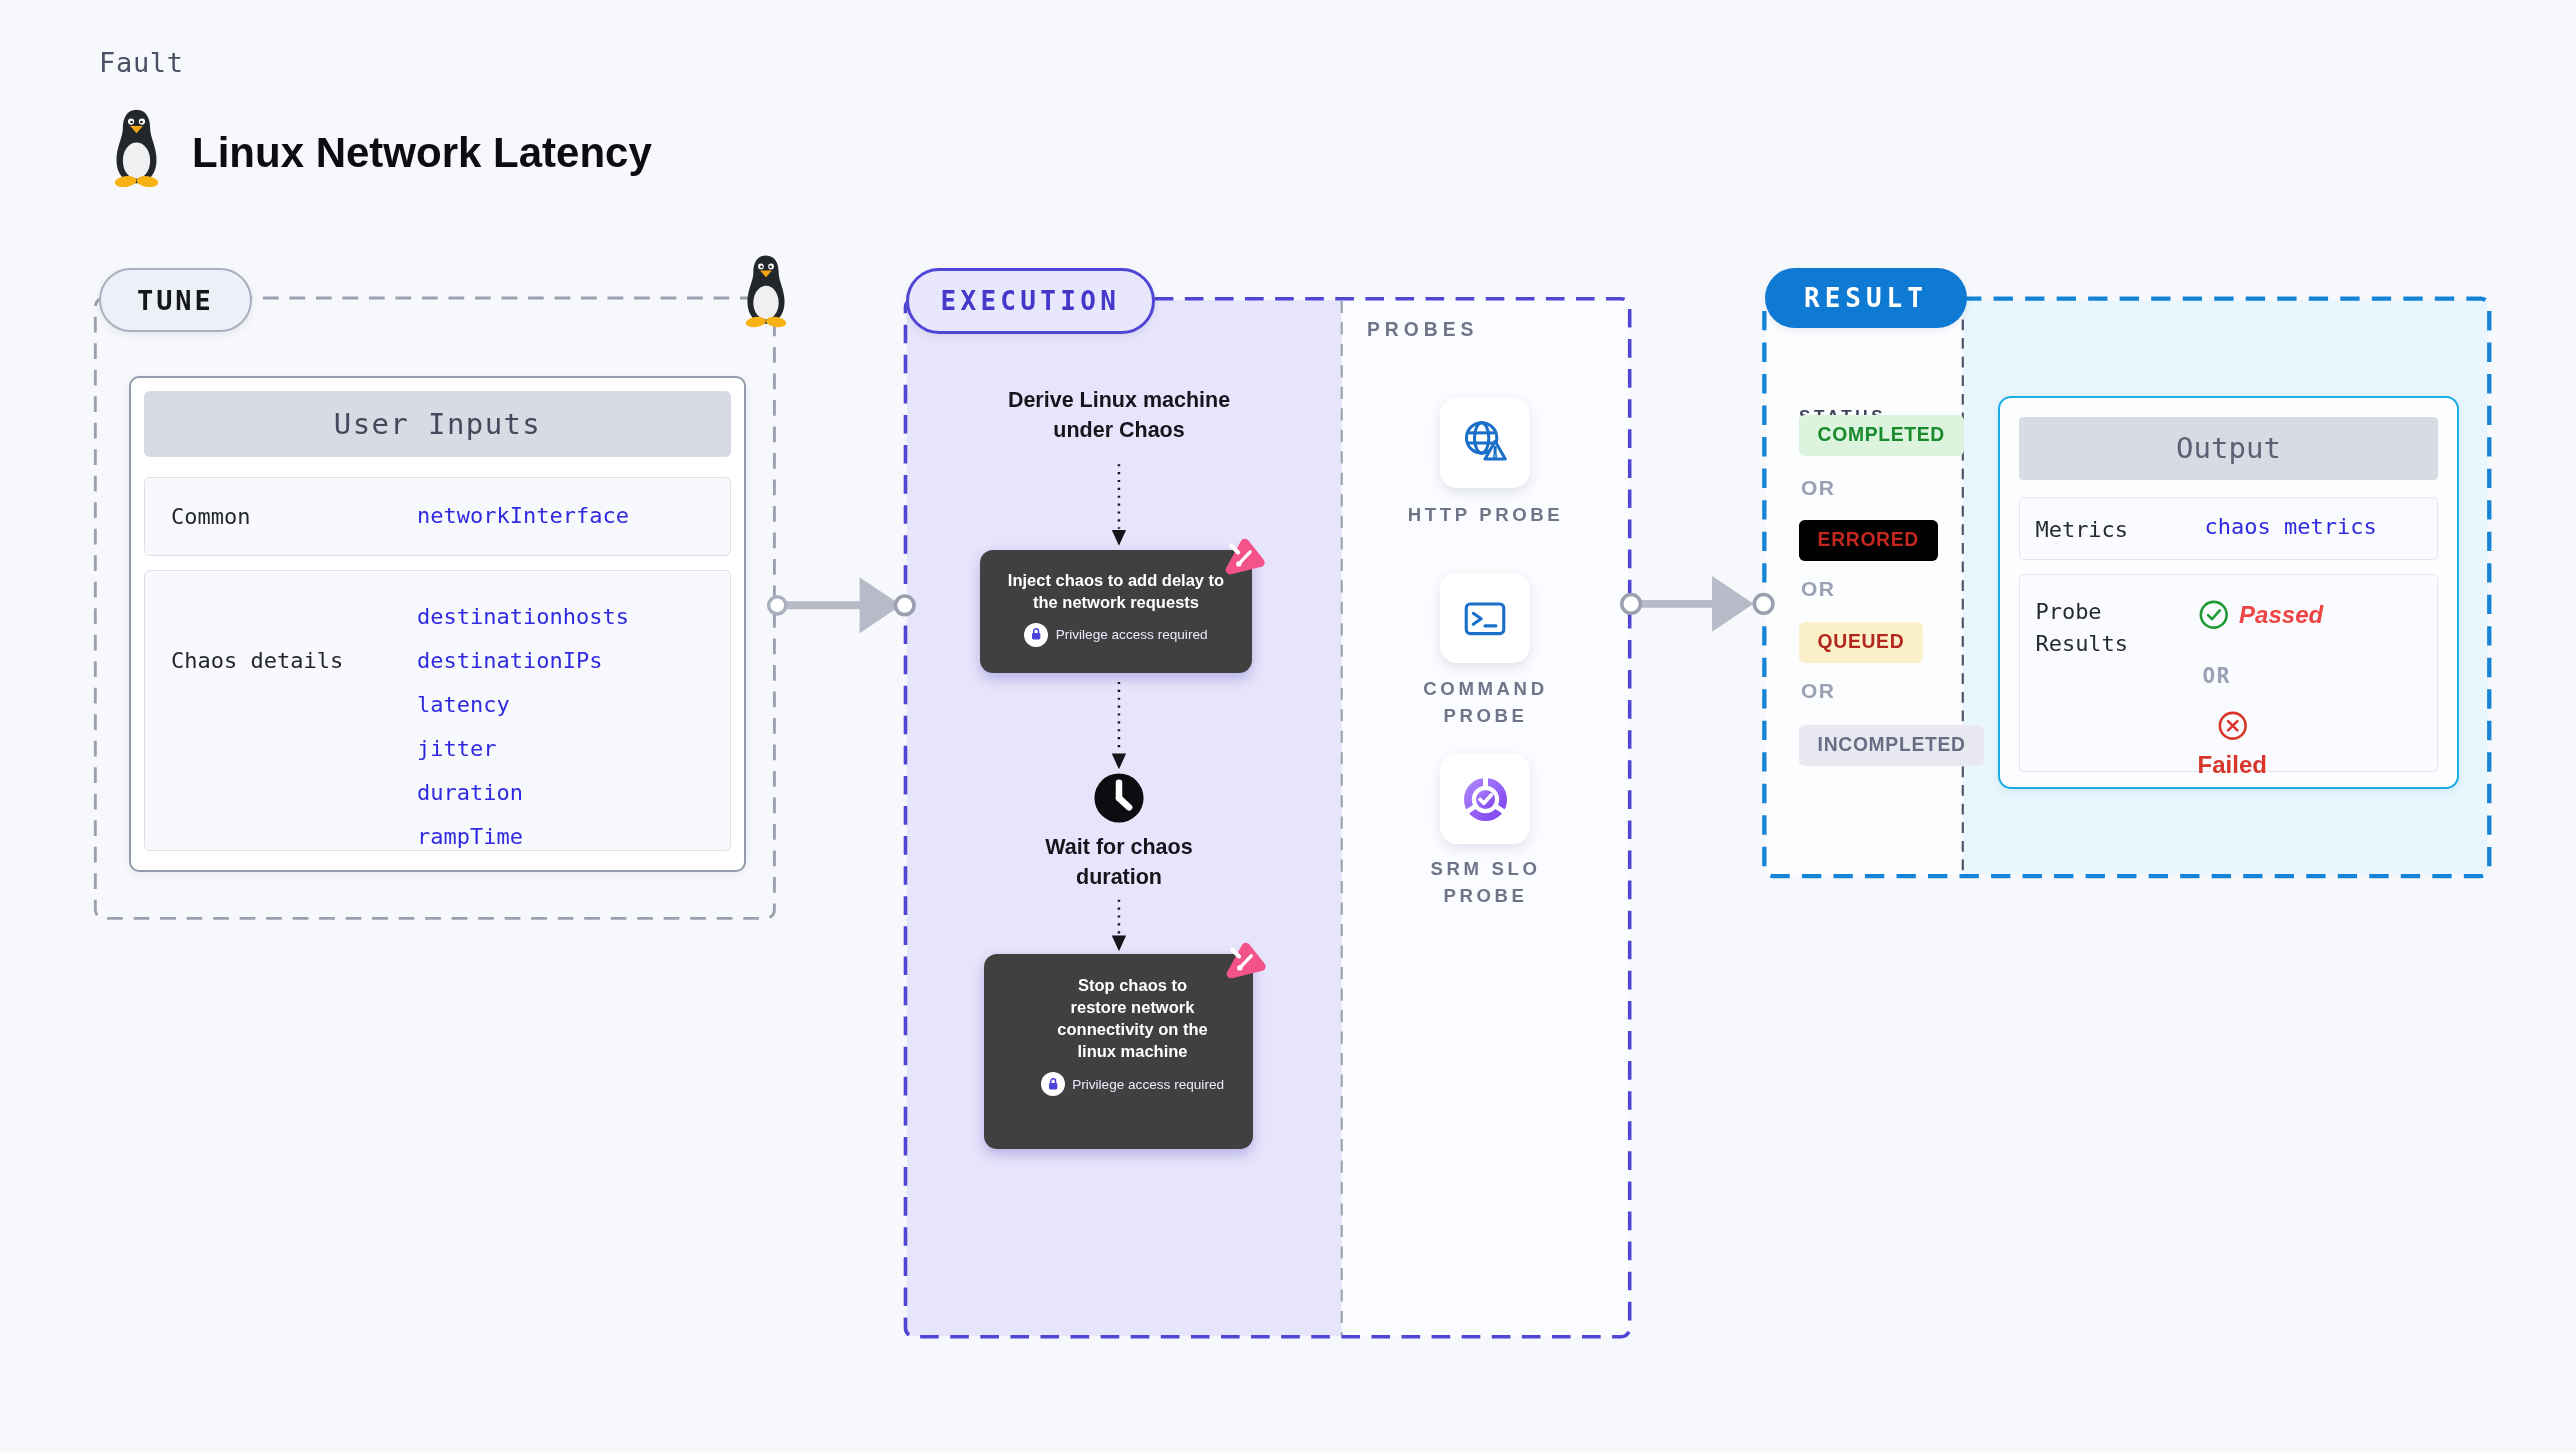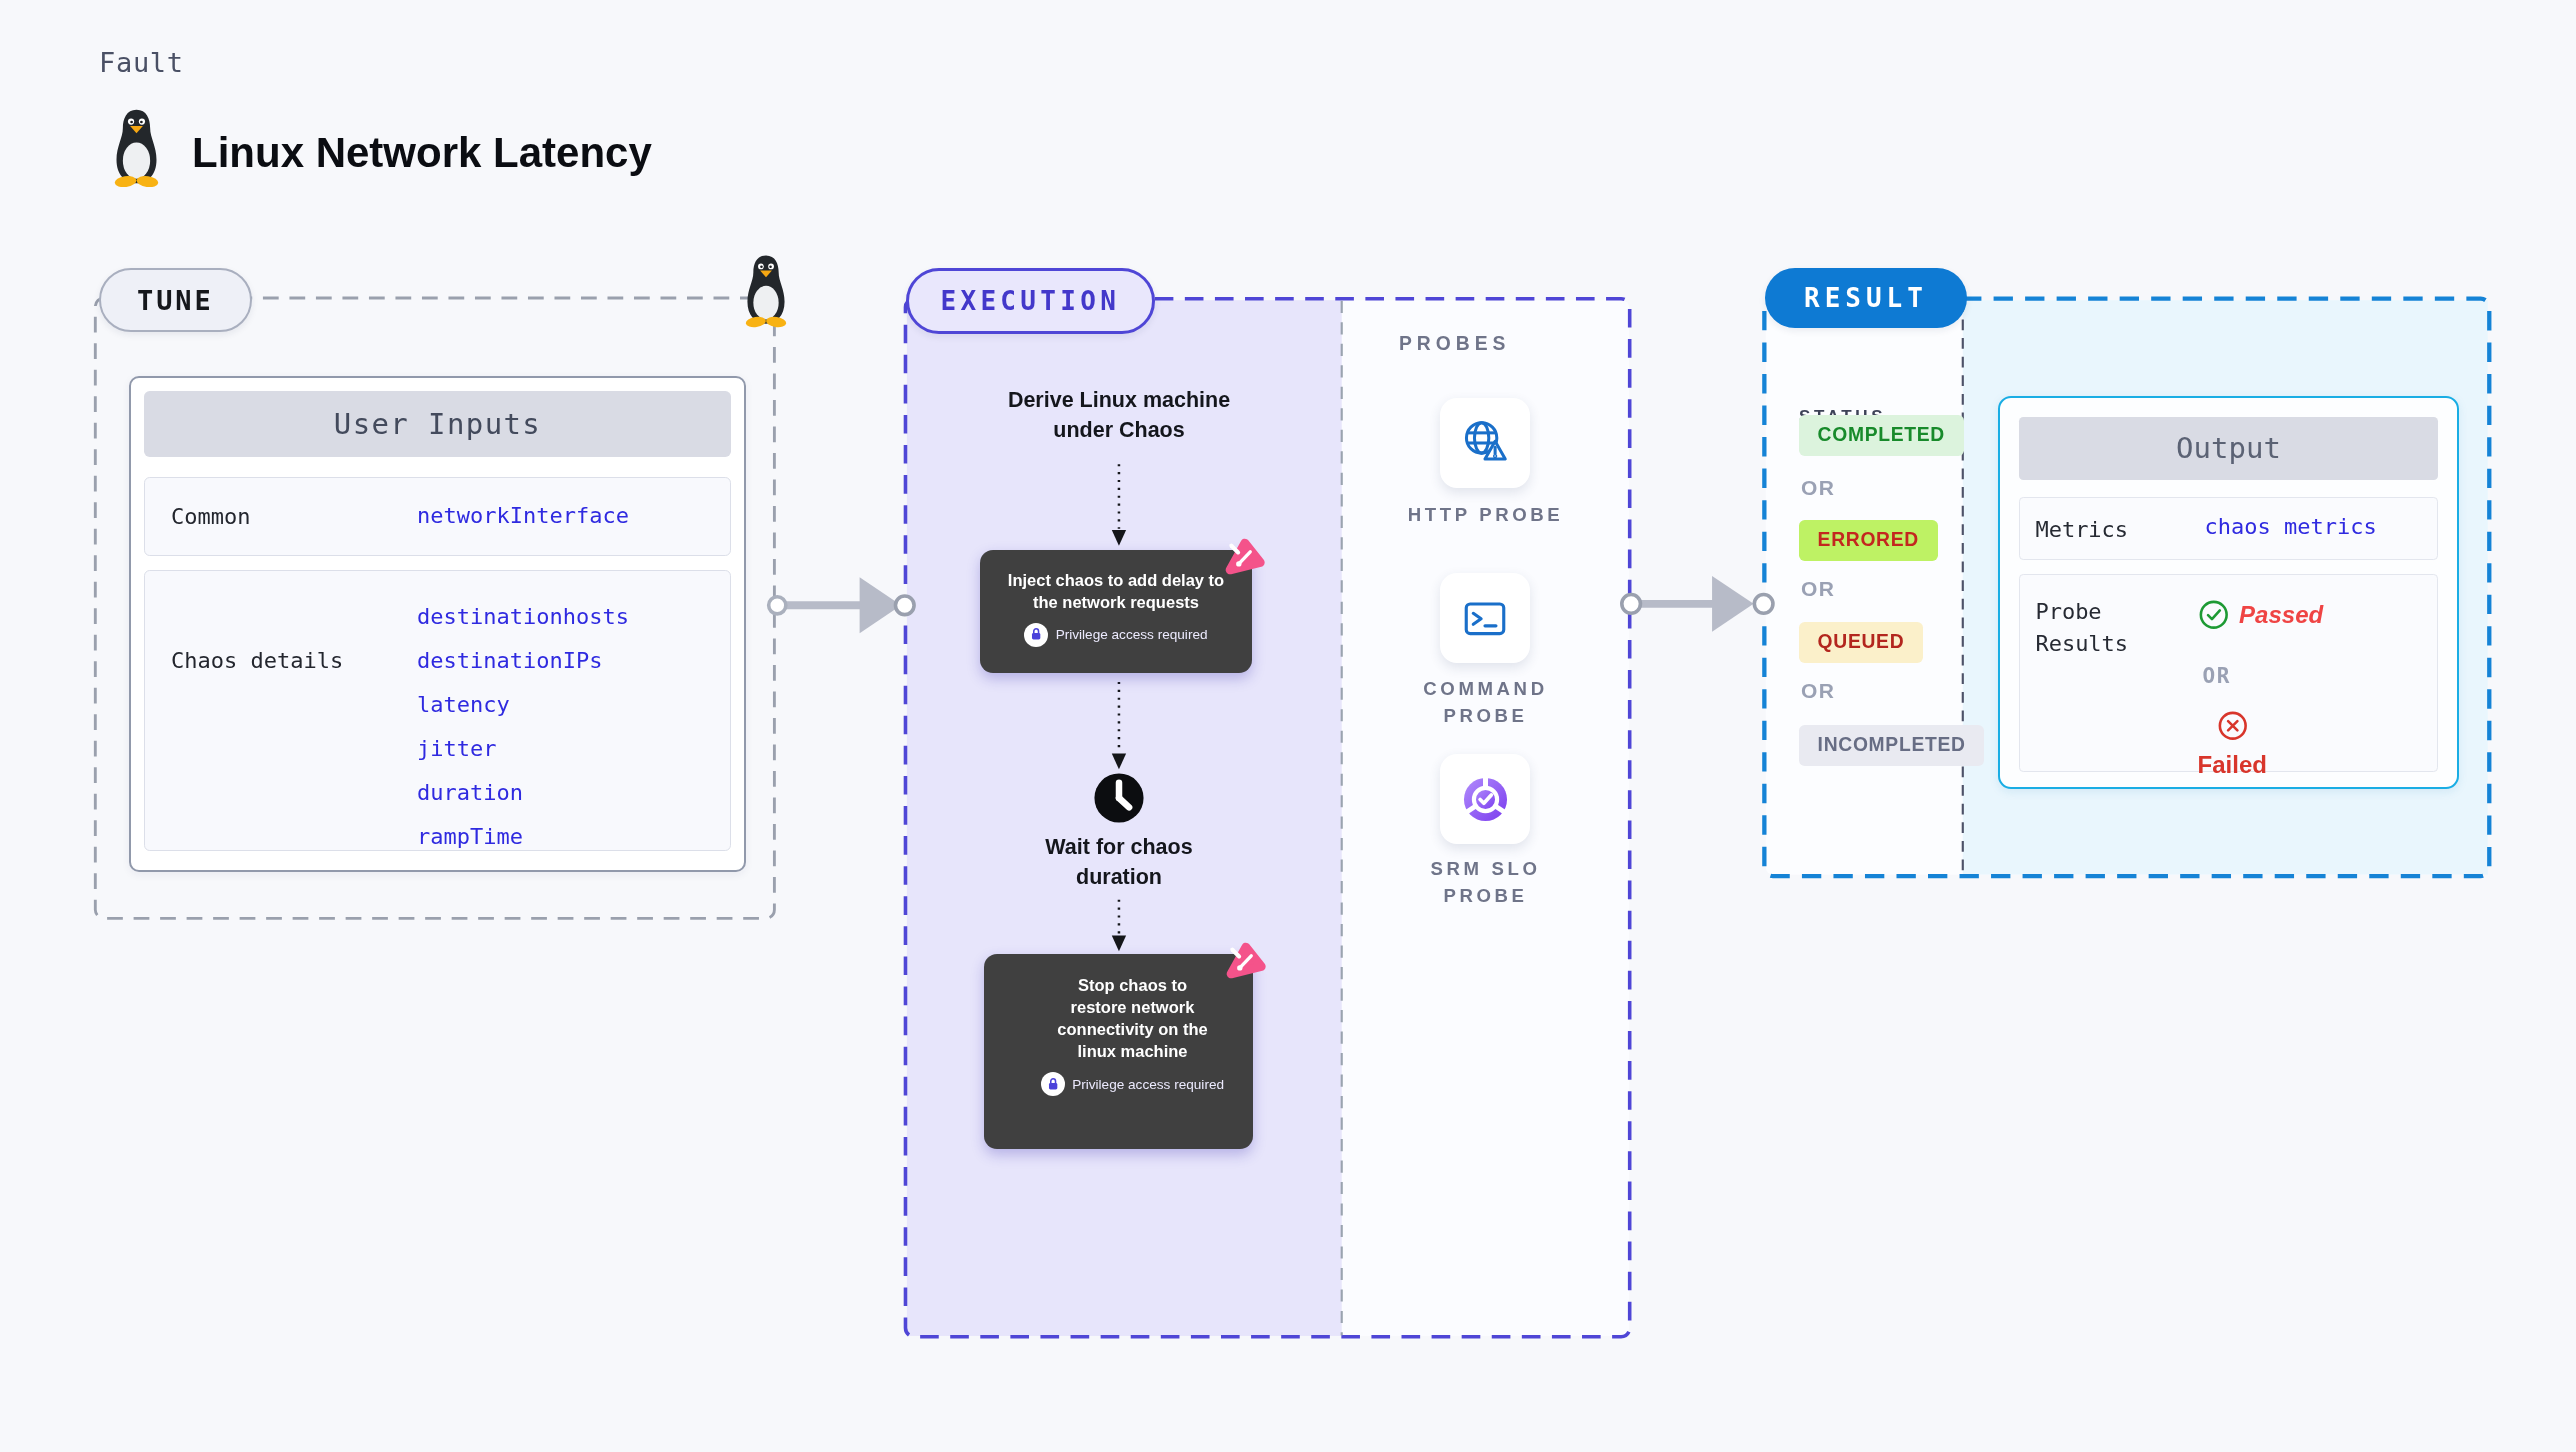--- a/index.html
+++ b/index.html
@@ -45,21 +45,21 @@
   .probes-heading{font-size:19.3px;font-weight:bold;letter-spacing:5px;color:#6f7489;}
   .probe-tile{left:1440px;width:90px;height:90px;background:#ffffff;border-radius:17px;
               box-shadow:0 4.3px 11.5px rgba(40,60,100,.12);display:flex;align-items:center;justify-content:center;}
   .probe-label{left:1399px;width:173px;text-align:center;font-size:18.6px;font-weight:bold;
                letter-spacing:3.6px;color:#6f7489;line-height:27px;}
 
   
   .status-heading{font-size:17px;font-weight:bold;letter-spacing:3.6px;color:#3d4257;margin-top:40px;}
   .badge{display:inline-block;padding:9.3px 18.6px;border-radius:5.7px;font-size:19.3px;font-weight:bold;letter-spacing:0.7px;}
   .badge-completed{background:#dcf3dd;color:#188a2b;}
-  .badge-errored{background:#bef264;color:#c3271f;text-align:right;}
+  .badge-errored{background:#000000;color:#c3271f;text-align:right;}
   .badge-queued{background:#fbf0ca;color:#b3261e;}
   .badge-incompleted{background:#e9eaf1;color:#676d84;}
   .or-text{font-size:21px;font-weight:bold;color:#9aa1b4;letter-spacing:1.4px;}
 
   
   .out-card{left:1998px;top:396px;width:461px;height:393px;background:#fdfeff;border:2.9px solid #19ade4;
             border-radius:13px;box-sizing:border-box;padding:18.6px;box-shadow:0 2.9px 10px rgba(20,120,180,.10);}
   .out-head{height:63px;background:#d9dbe4;border-radius:4.3px;display:flex;align-items:center;justify-content:center;
             font-size:29px;color:#5b6274;}
   .out-row{position:relative;background:#fafbfe;border:1.4px solid #e3e6ee;border-radius:4.3px;box-sizing:border-box;}
@@ -226,21 +226,21 @@
       <span class="lock-circle">
         <svg width="14.3" height="14.3" viewBox="0 0 24 24">
           <rect x="5" y="10" width="14" height="11" rx="2.5" fill="#4b42da"></rect>
           <path d="M8 10 V7 a4 4 0 0 1 8 0 V10" fill="none" stroke="#4b42da" stroke-width="2.6"></path>
         </svg>
       </span>
       <span class="priv-text">Privilege access required</span>
     </div>
   </div>
 
-  <div class="abs probes-heading" style="left:1367px;top:333px;margin-left:32px;">PROBES</div>
+  <div class="abs probes-heading" style="left:1367px;top:319px;">PROBES</div>
 
   <div class="abs probe-tile" style="top:398px;">
     <svg width="54" height="54" viewBox="0 0 64 64" fill="none" stroke="#1a6fc9" stroke-width="3.6">
       <circle cx="28" cy="26" r="18"></circle>
       <ellipse cx="28" cy="26" rx="8.5" ry="18"></ellipse>
       <line x1="11" y1="20" x2="45" y2="20"></line>
       <line x1="11" y1="32" x2="45" y2="32"></line>
       <path d="M44 30 L56 51 L32 51 Z" fill="#ffffff" stroke-linejoin="round"></path>
       <line x1="44" y1="37" x2="44" y2="44" stroke-linecap="round"></line>
       <circle cx="44" cy="47.5" r="0.8" fill="#1a6fc9"></circle>

